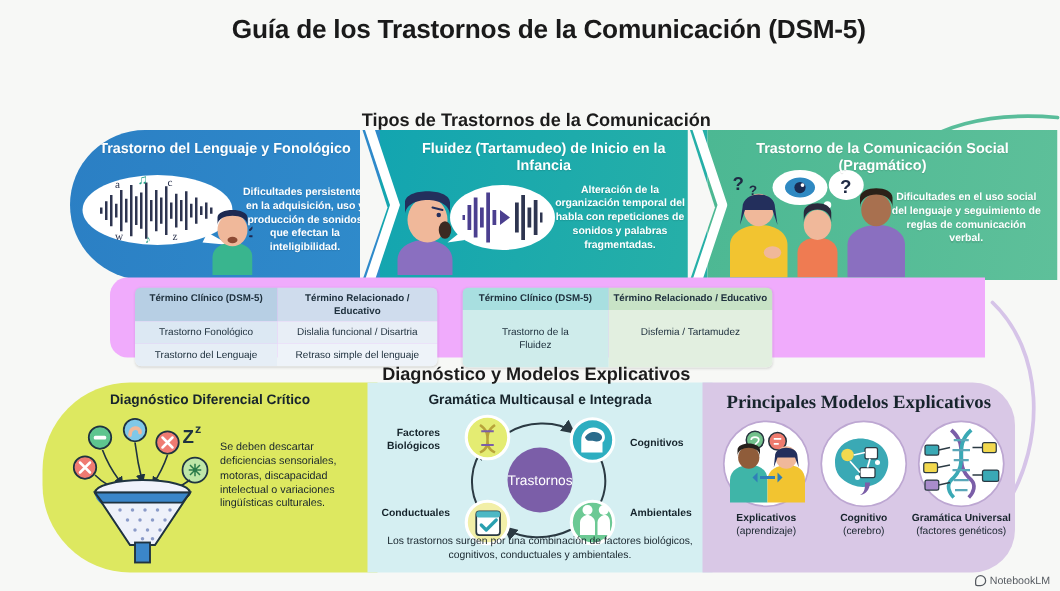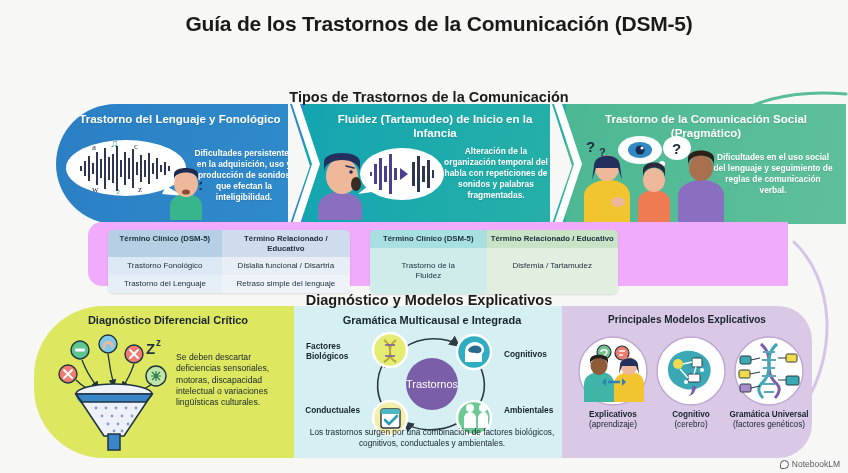--- a/index.html
+++ b/index.html
@@ -170,21 +170,21 @@
 
   .card-title {
     position: absolute;
     top: 8px; left: 0; width: 100%;
     text-align: center;
     font-size: 11px;
     font-weight: bold;
     color: #17242c;
     z-index: 5;
   }
-  #card-models .card-title { font-size: 10px; }
+  #card-models .card-title { font-size: 15px; font-family: Liberation Serif, serif; }
 
   .card-desc {
     position: absolute;
     font-size: 8.6px;
     line-height: 1.32;
     color: #17242c;
     z-index: 5;
   }
   #card-diff .card-desc {
     right: 10px; top: 46px; width: 116px; text-align: left;
@@ -196,21 +196,21 @@
 
   
   .cyc-label {
     position: absolute;
     font-size: 8.3px;
     font-weight: bold;
     color: #15232b;
     line-height: 1.2;
     z-index: 6;
   }
-  #lbl-bio   { left: 12px;   top: 36px; width: 58px; }
+  #lbl-bio   { left: 0;   top: 36px; width: 58px; text-align: right; }
   #lbl-cog   { right: 4px;  top: 44px; width: 62px; text-align: left; }
   #lbl-cond  { left: 4px;   top: 100px; width: 62px; text-align: right; }
   #lbl-amb   { right: 4px;  top: 100px; width: 62px; text-align: left; }
 
   .model-cap {
     position: absolute;
     text-align: center;
     font-size: 8.2px;
     line-height: 1.22;
     color: #17242c;

